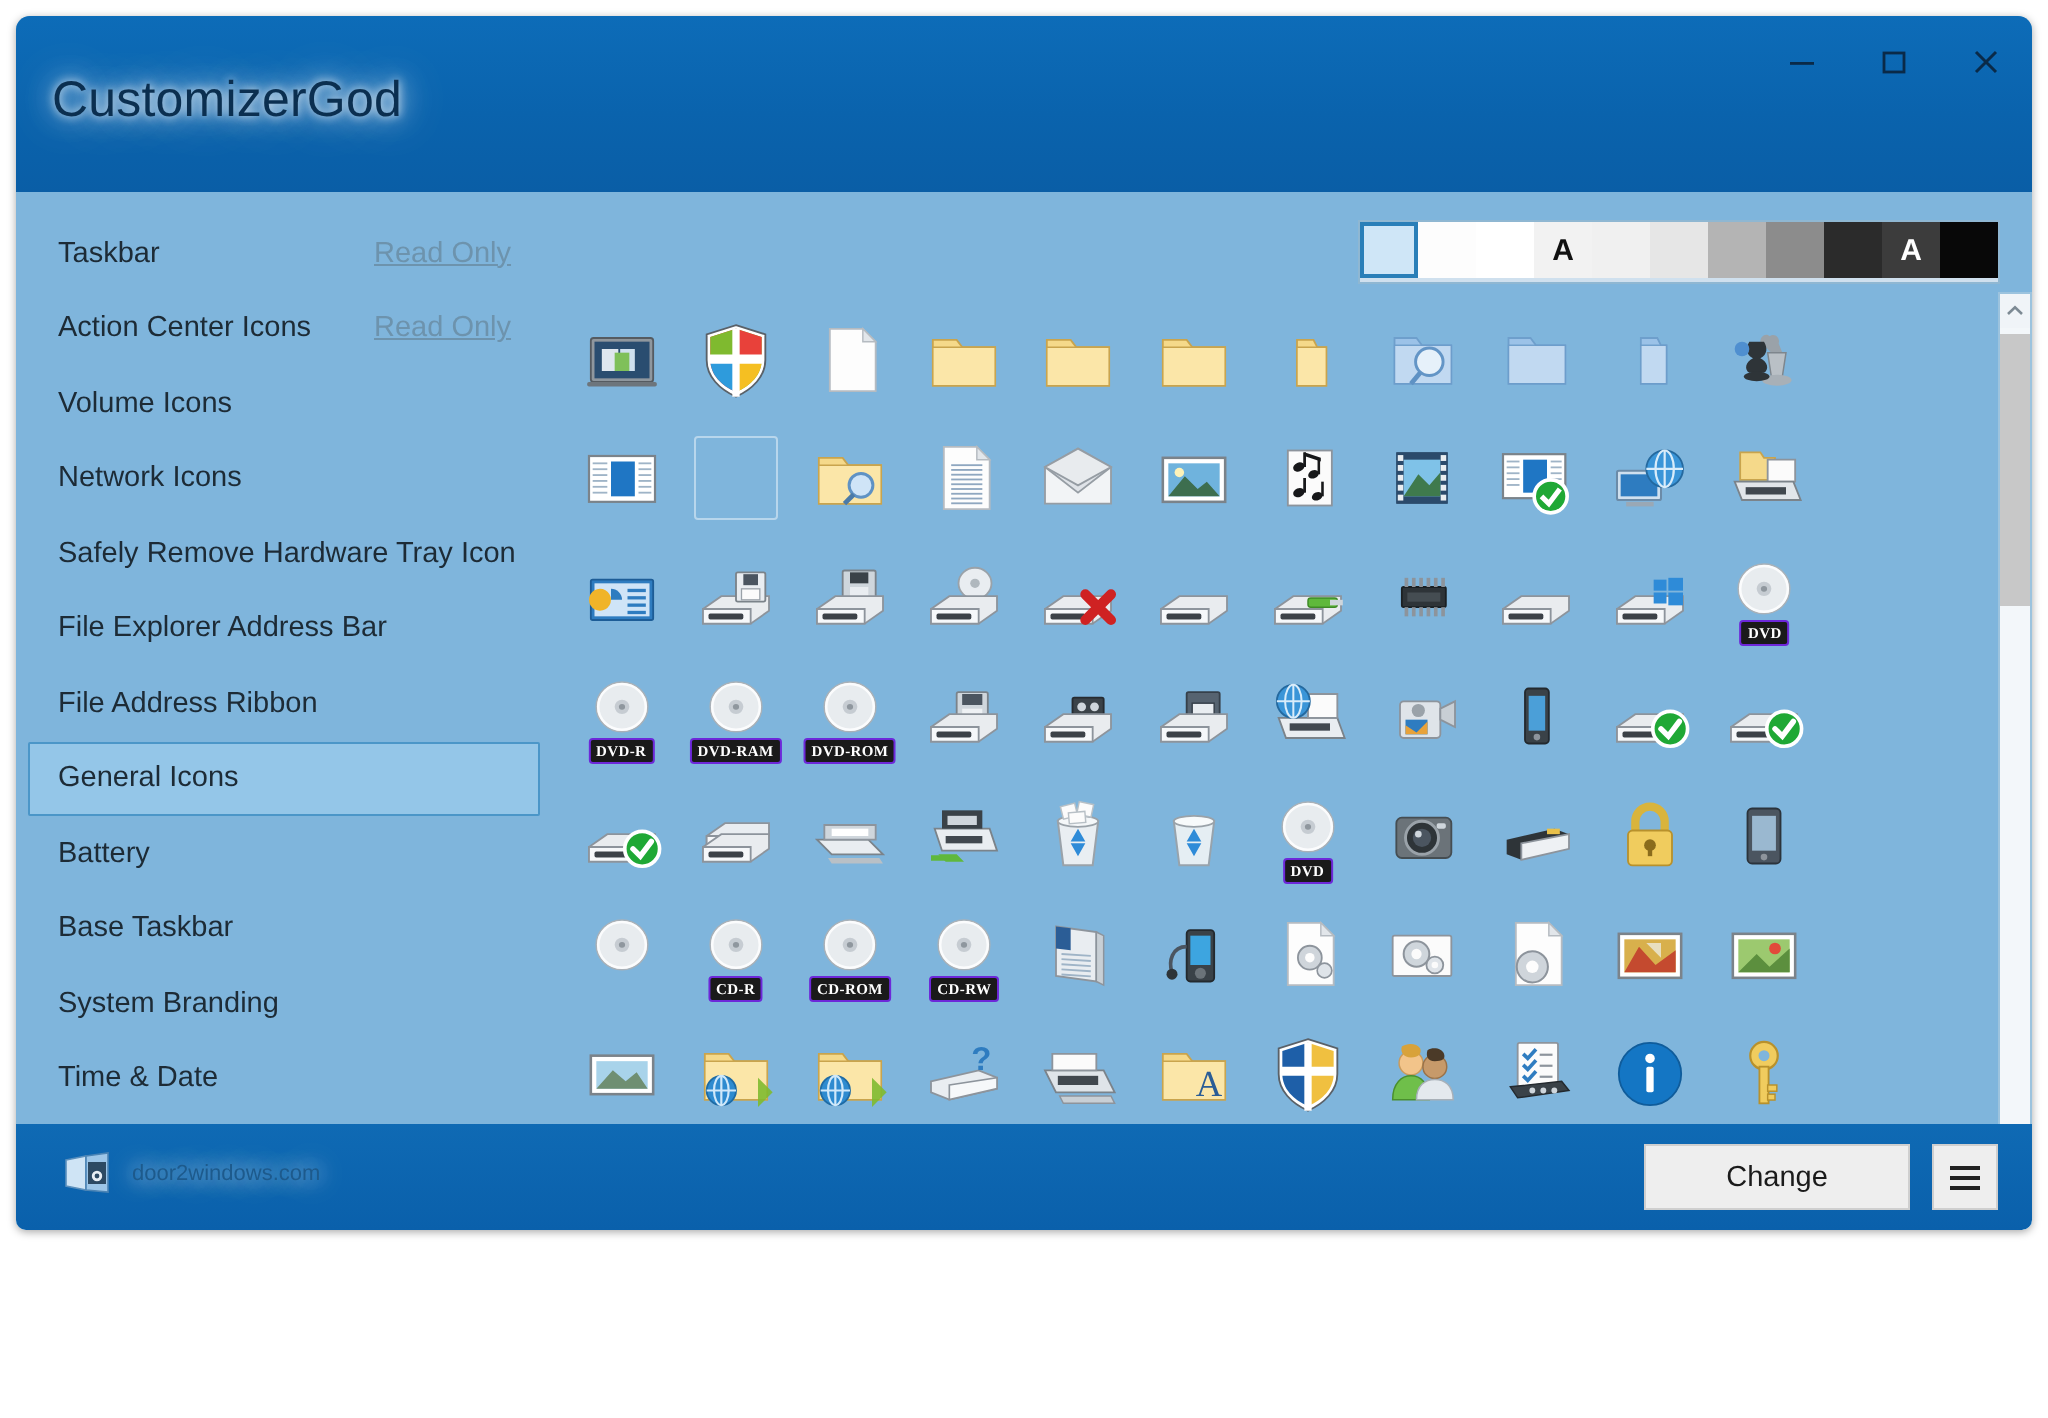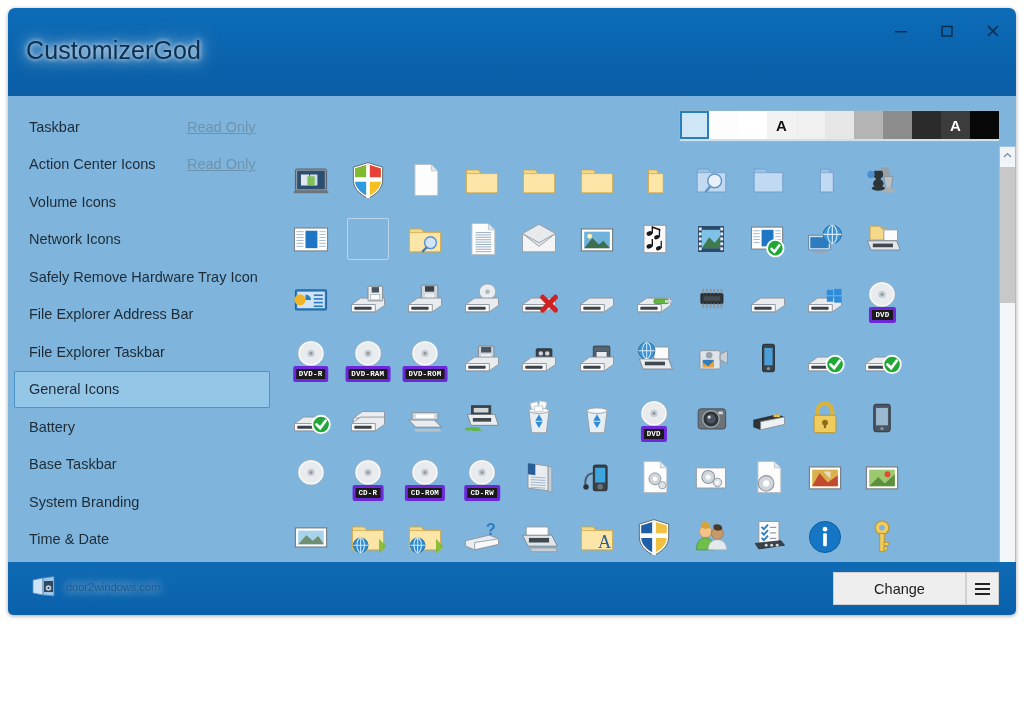--- a/index.html
+++ b/index.html
@@ -96,22 +96,22 @@
   }
   .ico{width:44px;height:44px;display:block;}
   .empty-ico{
     width:42px;height:42px;border:1px solid rgba(255,255,255,.45);
     border-radius:2px;box-sizing:border-box;
   }
   .dlabel{
     position:absolute;bottom:6px;left:50%;transform:translateX(-50%);
     background:#1a1a1a;color:#fff;font-size:7.5px;font-weight:700;
     padding:1px 3px;border-radius:2px;white-space:nowrap;
-    font-family:Liberation Mono, monospace;letter-spacing:.2px;
-    border:3px solid #6d28d9;
+    font-family:Liberation Serif, serif;letter-spacing:.2px;
+    border:1px solid #6d28d9;
   }
   
   .scroll{
     position:absolute;right:0px;top:50px;width:17px;height:498px;
     background:#f3f7fa;border:1px solid #9cc3de;box-sizing:border-box;
   }
   .scroll-arrow{
     position:absolute;left:0;width:15px;height:17px;
     display:flex;align-items:center;justify-content:center;cursor:default;
     background:#f0f4f8;
@@ -130,21 +130,21 @@
   }
   .brand{
     position:absolute;left:24px;top:13px;display:flex;align-items:center;gap:8px;
     cursor:default;
   }
   .brand-text{
     font-size:11px;color:#1d5a8c;
     text-shadow:0 0 10px rgba(255,255,255,.85),0 0 20px rgba(255,255,255,.6);
   }
   .actions{
-    position:absolute;right:17px;top:10px;display:flex;gap:0;align-items:center;
+    position:absolute;right:17px;top:10px;display:flex;gap:11px;align-items:center;
   }
   .btn{
     height:33px;min-width:133px;background:#eeeeee;border:1px solid #cfcfcf;
     display:flex;align-items:center;justify-content:center;
     font-size:14.5px;color:#1b1b1b;cursor:default;box-sizing:border-box;
   }
   .btn.sq{min-width:33px;width:33px;}
   .hamb{display:flex;flex-direction:column;gap:3px;}
   .hamb i{display:block;width:15px;height:2px;background:#222;}
 </style>
@@ -191,21 +191,21 @@
         <div class="side-item">
           <span class="lbl">Network Icons</span>
         </div>
         <div class="side-item">
           <span class="lbl">Safely Remove Hardware Tray Icon</span>
         </div>
         <div class="side-item">
           <span class="lbl">File Explorer Address Bar</span>
         </div>
         <div class="side-item">
-          <span class="lbl">File Explorer Taskbar</span>
+          <span class="lbl">File Address Ribbon</span>
         </div>
         <div class="side-item selected">
           <span class="lbl">General Icons</span>
         </div>
         <div class="side-item">
           <span class="lbl">Battery</span>
         </div>
         <div class="side-item">
           <span class="lbl">Base Taskbar</span>
         </div>

